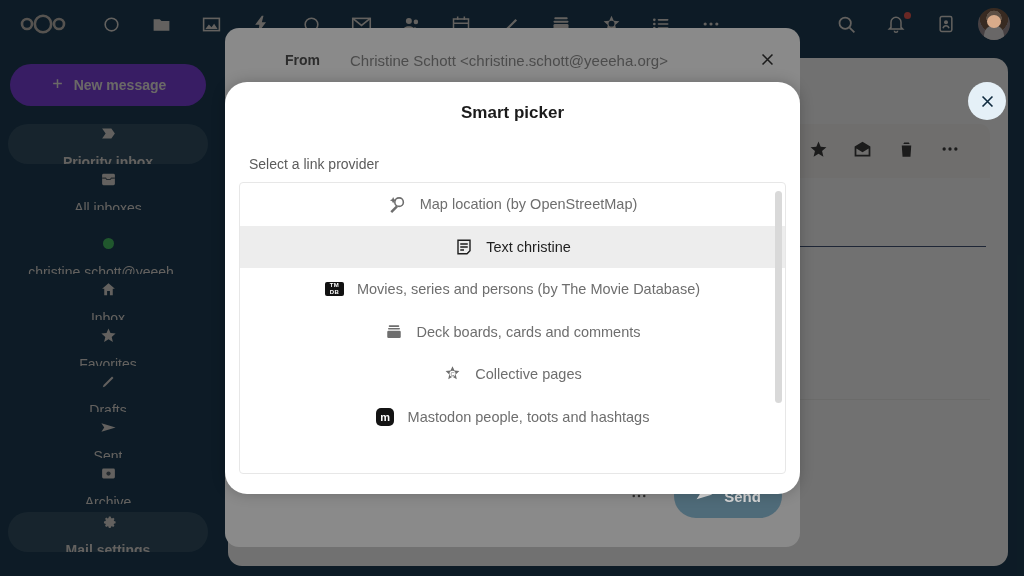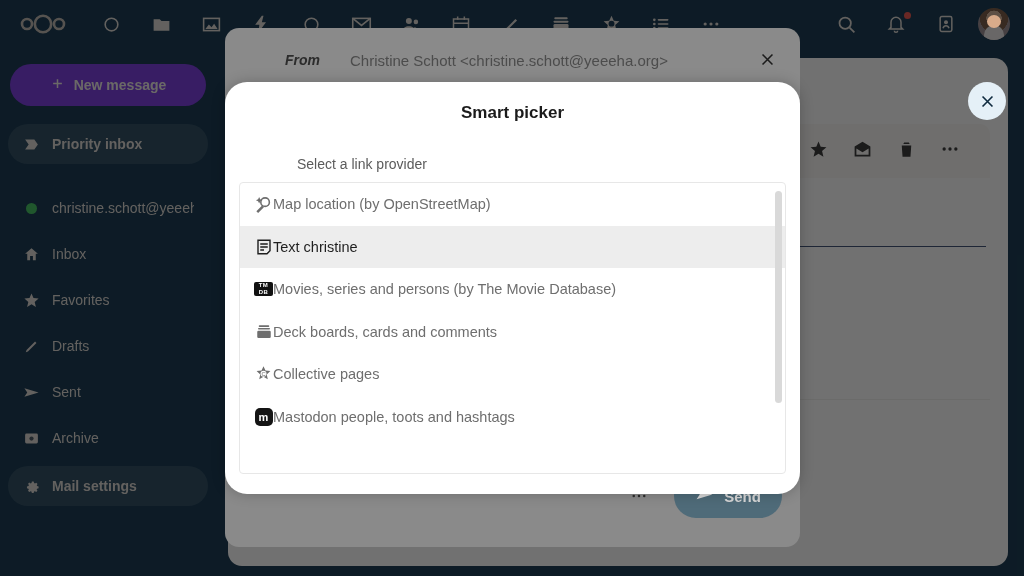--- a/index.html
+++ b/index.html
@@ -82,20 +82,21 @@
     background: #6d28d9;
     display: flex; align-items: center; justify-content: center;
     gap: 9px; font-weight: bold; font-size: 14px; color: #e9e6e2;
     margin: 6px 2px 18px 2px;
   }
   .side-item {
     height: 40px; border-radius: 20px;
     display: flex; align-items: center; gap: 12px;
     padding: 0 14px; color: #d8d3cd; font-size: 14px;
     margin-bottom: 6px;
+    flex-direction: column;
   }
   .side-item.active { background: rgba(255,255,255,0.10); font-weight: bold; }
   .side-item .ic { width: 18px; height: 18px; display:flex; align-items:center; justify-content:center; flex: 0 0 18px;}
   .side-gap { height: 18px; }
   .dot-green { width: 11px; height: 11px; border-radius: 50%; background: #30ba52; }
   .side-label { white-space: nowrap; overflow: hidden; }
 
   
   .nc-reader {
     position: absolute; left: 228px; top: 58px;
@@ -142,21 +143,21 @@
     background: #8a8a8a;
     border-radius: 14px;
     overflow: hidden;
   }
   .compose-head {
     position: relative; height: 66px;
     display: flex; align-items: center;
   }
   .compose-from-label {
     position: absolute; left: 60px; top: 24px;
-    font-size: 14px; font-weight: bold; color: #2c2c2c; font-style: italic;
+    font-size: 14px; font-weight: bold; color: #2c2c2c;
   }
   .compose-from-value {
     position: absolute; left: 125px; top: 24px;
     font-size: 15px; color: #4c4c4c; white-space: nowrap;
   }
   .compose-close {
     position: absolute; right: 18px; top: 16px;
     width: 30px; height: 30px;
     display: flex; align-items: center; justify-content: center;
     color: #1b1b1b; font-size: 18px;
@@ -196,36 +197,36 @@
   .picker-close {
     position: absolute; right: 18px; top: 82px;
     width: 38px; height: 38px; border-radius: 50%;
     background: #e5f0f7;
     display: flex; align-items: center; justify-content: center;
     color: #0f2b3f;
   }
   .picker-sub {
     font-size: 14px; color: #5b5b5b;
     padding: 20px 0 0 24px;
-    margin-left: 48px;
   }
   .picker-listwrap {
     position: absolute; left: 14px; top: 100px;
     width: 547px; height: 292px;
     border: 1px solid #e7e7e7; border-radius: 4px;
     overflow: hidden;
     background: #fff;
   }
   .picker-list { position: relative; }
   .p-item {
     height: 42.5px;
-    display: flex; align-items: center; 
+    display: flex; align-items: center; gap: 13px;
     padding: 0 14px;
     font-size: 14.5px; color: #6e6e6e;
     white-space: nowrap;
+    justify-content: center;
   }
   .p-item.sel { background: #ededed; color: #1f1f1f; }
   .p-ic { width: 19px; height: 19px; flex: 0 0 19px; display: flex; align-items: center; justify-content: center; }
   .pscroll {
     position: absolute; right: 3px; top: 8px;
     width: 7px; height: 212px; border-radius: 4px;
     background: #d9d9d9;
   }
   .tmdb {
     width: 19px; height: 14px; background: #111; border-radius: 2px;
@@ -303,20 +304,29 @@
 
       <div class="side-item active">
         <span class="ic">
           <svg width="17" height="17" viewBox="0 0 24 24" fill="currentColor">
               <path d="M3 5h13l5 7-5 7H3l5-7-5-7z"></path>
             </svg>
         </span>
         <span class="side-label">Priority inbox</span>
       </div>
 
+      <div class="side-item">
+        <span class="ic">
+          <svg width="17" height="17" viewBox="0 0 24 24" fill="currentColor">
+              <rect x="3" y="4" width="18" height="16" rx="2"></rect>
+              <path d="M3 10h5l1.5 2h5L16 10h5" stroke="#3b4a55" stroke-width="1.6" fill="none"></path>
+            </svg>
+        </span>
+        <span class="side-label">All inboxes</span>
+      </div>
 
       <div class="side-gap"></div>
 
       <div class="side-item">
         <span class="ic">
             <span class="dot-green"></span>
           </span>
         <span class="side-label">christine.schott@yeeeh…</span>
       </div>
 

